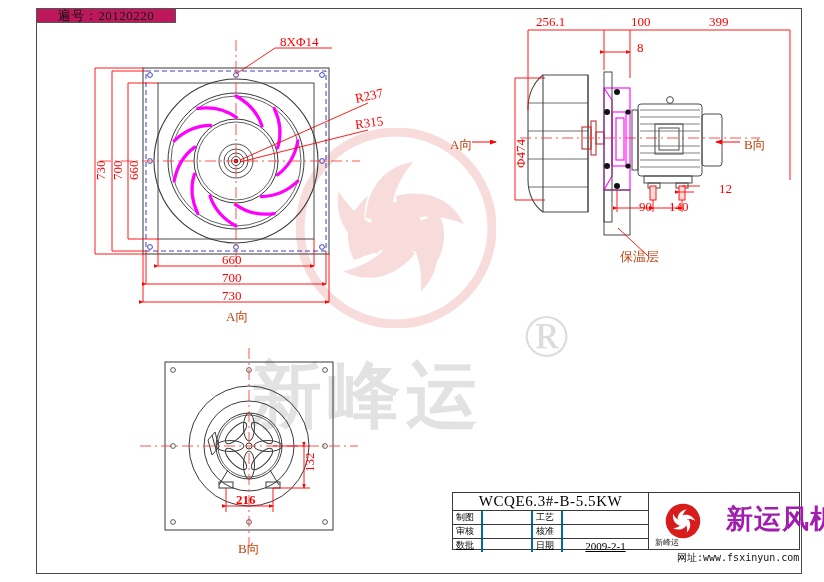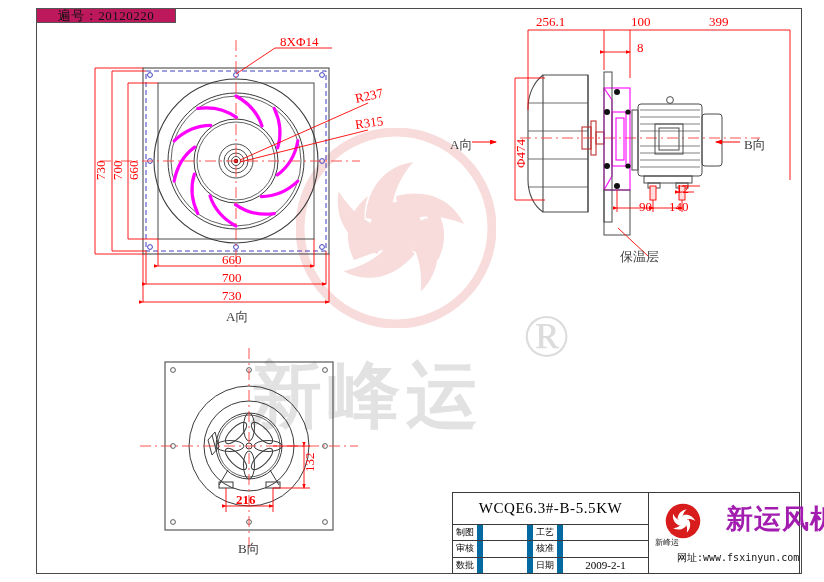--- a/index.html
+++ b/index.html
@@ -27,33 +27,33 @@
         font-size:72px;color:#e2e2e2;letter-spacing:6px;white-space:nowrap;
         font-family:"DejaVu Sans","Liberation Sans",sans-serif;font-weight:700;}
 
   
   .svglayer{position:absolute;left:0;top:0;width:824px;height:582px;}
 
   
   .dim{position:absolute;color:#ff0000;font-size:13px;white-space:nowrap;
        font-family:"Liberation Serif","DejaVu Serif",serif;}
   .dim.vert{transform-origin:0 0;transform:rotate(-90deg);}
-  .lbl{position:absolute;color:#404040;font-size:13px;white-space:nowrap;}
-
-  
-  #title-block{position:absolute;left:452px;top:492px;width:348px;height:82px;
+  .lbl{position:absolute;color:#c2410c;font-size:13px;white-space:nowrap;}
+
+  
+  #title-block{position:absolute;left:452px;top:492px;width:348px;height:58px;
        border:1px solid #3a3a3a;box-sizing:border-box;display:flex;background:#fff;}
   #tb-left{width:196px;height:100%;border-right:1px solid #3a3a3a;
        display:flex;flex-direction:column;box-sizing:border-box;}
   #tb-model{height:31px;display:flex;align-items:center;justify-content:center;
        border-bottom:1px solid #3a3a3a;font-size:15px;letter-spacing:.6px;color:#000;
        font-family:"Liberation Serif",serif;}
   .tb-row{flex:1;display:flex;border-bottom:1px solid #3a3a3a;box-sizing:border-box;}
-  .tb-row:last-child{border-bottom:none;}
-  .tb-cell{box-sizing:border-box;border-right:6px solid #0369a1;display:flex;
+  .tb-row:last-child{border-bottom:none;text-decoration:underline;}
+  .tb-cell{box-sizing:border-box;border-right:2px solid #0369a1;display:flex;
        align-items:center;padding-left:3px;font-size:9px;color:#000;
        font-family:"DejaVu Sans","Liberation Sans",sans-serif;overflow:hidden;}
   .tb-cell:last-child{border-right:none;}
   .c-key{width:30px;}
   .c-val{width:50px;}
   .c-key2{width:30px;}
   .c-val2{width:44px;}
   .c-date{flex:1;justify-content:center;font-size:11px;
        font-family:"Liberation Serif",serif;padding-left:0;}
   #tb-right{flex:1;position:relative;}
@@ -379,21 +379,21 @@
 
   <div class="dim" style="left:536px;top:14px;">256.1</div>
   <div class="dim" style="left:591px;top:14px;margin-left:40px;">100</div>
   <div class="dim" style="left:681px;top:14px;margin-left:28px;">399</div>
   <div class="dim" style="left:637px;top:40px;">8</div>
   <div class="dim vert" style="left:513px;top:168px;">Φ474</div>
   <div class="lbl" style="left:450px;top:136px;">A向</div>
   <div class="lbl" style="left:744px;top:136px;">B向</div>
   <div class="dim" style="left:619px;top:199px;padding-left:20px;">90</div>
   <div class="dim" style="left:647px;top:199px;margin-left:22px;">140</div>
-  <div class="dim" style="left:676px;top:181px;">12</div>
+  <div class="dim" style="left:676px;top:181px;padding-left:43px;">12</div>
   <div class="lbl" style="left:620px;top:248px;">保温层</div>
 
   <div class="dim" style="left:236px;top:492px;font-weight:bold;">216</div>
   <div class="dim vert" style="left:302px;top:472px;">132</div>
   <div class="lbl" style="left:238px;top:540px;">B向</div>
 
   <div id="title-block">
     <div id="tb-left">
       <div id="tb-model">WCQE6.3#-B-5.5KW</div>
 

